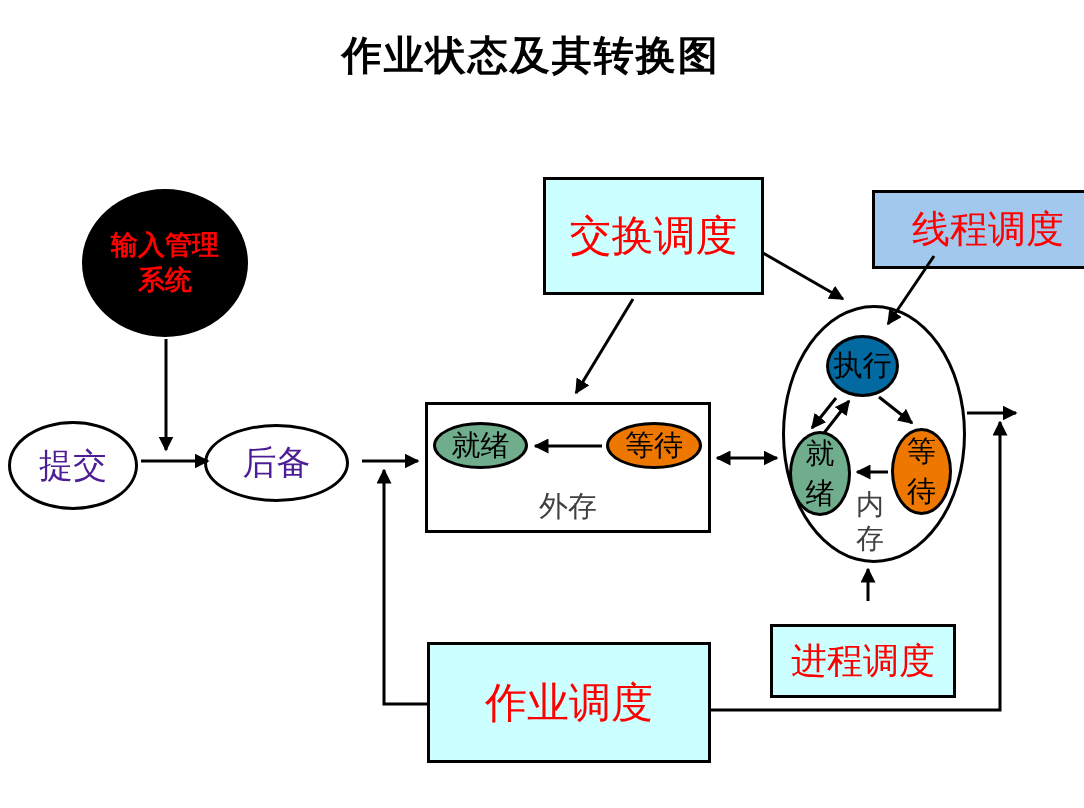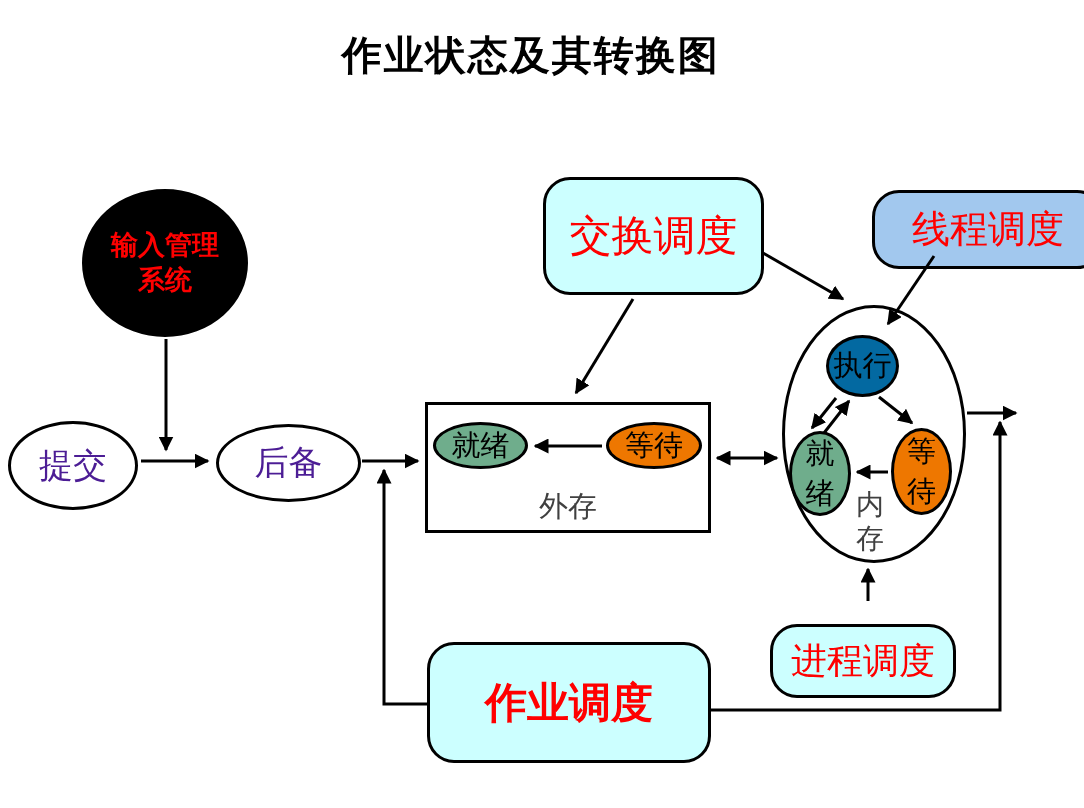--- a/index.html
+++ b/index.html
@@ -1,20 +1,20 @@
 <!DOCTYPE html>
 <html><head>
 <meta charset="utf-8">
 <style>
   html,body{margin:0;padding:0;background:#fff;}
   #stage{position:relative;width:1084px;height:808px;background:#ffffff;overflow:hidden;
          font-family:"Liberation Sans",sans-serif;}
   #stage *{box-sizing:border-box;}
   .abs{position:absolute;}
-  .center{display:flex;align-items:center;justify-content:center;text-align:center;border-radius:27px;}
+  .center{display:flex;align-items:center;justify-content:center;text-align:center;}
   .ellipse{border:3px solid #000;border-radius:50%;background:#fff;}
   .box{border:3px solid #000;background:#fff;}
   .serif{font-family:"Liberation Serif",serif;}
   .red-text{color:#FF0000;}
   .blue-text{color:#404040;}
   .node-label{font-size:29px;color:#000;}
   .big-node-label{font-size:34px;color:#4c1d95;}
   .sched-label{font-weight:400;}
   .vtext{width:1.15em;word-break:break-all;line-height:1.2;text-align:center;}
   #connectors{position:absolute;left:0;top:0;width:1084px;height:808px;pointer-events:none;}
@@ -27,41 +27,41 @@
 
 <div id="stage">
 
   <div class="abs title" style="left:50%;top:28px;transform:translateX(-53%);">作业状态及其转换图</div>
 
   <div class="abs ellipse center input-circle-label red-text" style="left: 82px; top: 189px; width: 166px; height: 148px; background: #000000;">输入管理
 系统</div>
 
   <div class="abs ellipse center serif big-node-label" style="left:8px;top:421px;width:130px;height:89px;">提交</div>
 
-  <div class="abs ellipse center serif big-node-label" style="left:216px;top:424px;width:145px;height:78px;font-family:Liberation Serif, serif;">后备</div>
+  <div class="abs ellipse center serif big-node-label" style="left:204px;top:424px;width:145px;height:78px;font-family:Liberation Serif, serif;">后备</div>
 
   <div class="abs box" style="left:425px;top:402px;width:286px;height:131px;"></div>
   <div class="abs ellipse center serif node-label" style="left: 433px; top: 422px; width: 95px; height: 47px; background: rgb(111, 173, 140);">就绪</div>
   <div class="abs ellipse center serif node-label" style="left: 606px; top: 422px; width: 96px; height: 47px; background: rgb(238, 119, 0);">等待</div>
   <div class="abs serif blue-text" style="left:518px;top:487px;width:100px;font-size:29px;text-align:center;">外存</div>
 
   <div class="abs ellipse" style="left:782px;top:305px;width:184px;height:258px;"></div>
   <div class="abs ellipse center serif node-label" style="left: 826px; top: 335px; width: 73px; height: 62px; background: #0369a1;">执行</div>
   <div class="abs ellipse center serif node-label" style="left: 789px; top: 431px; width: 62px; height: 85px; background: rgb(111, 173, 140);">就绪</div>
   <div class="abs ellipse center serif node-label" style="left: 891px; top: 428px; width: 61px; height: 87px; background: rgb(238, 119, 0);">等待</div>
   <div class="abs serif blue-text vtext" style="left:854px;top:488px;font-size:28px;">内存</div>
 
 
   <div class="abs box center serif red-text sched-label" style="left: 543px; top: 177px; width: 221px; height: 118px; font-size: 42px; background: rgb(204, 255, 255);">交换调度</div>
 
   <div class="abs box center serif red-text sched-label" style="left: 872px; top: 190px; width: 232px; height: 79px; font-size: 38px; background: rgb(162, 200, 238);">线程调度</div>
 
   <div class="abs box center serif red-text sched-label" style="left: 770px; top: 604px; width: 186px; height: 74px; font-size: 36px; background: rgb(204, 255, 255); margin-top: 20px;">进程调度</div>
 
-  <div class="abs box center serif red-text sched-label" style="left: 427px; top: 642px; width: 284px; height: 121px; font-size: 42px; background: rgb(204, 255, 255); font-weight: bold;">作业调度</div>
+  <div class="abs box center serif red-text sched-label" style="left: 427px; top: 642px; width: 284px; height: 121px; font-size: 42px; background: rgb(204, 255, 255);">作业调度</div>
 
   <svg id="connectors" viewBox="0 0 1084 808" xmlns="http://www.w3.org/2000/svg">
     <defs>
       <marker id="arr" viewBox="0 0 10 10" refX="9" refY="5" markerWidth="5" markerHeight="5" orient="auto-start-reverse">
         <path d="M0,0 L10,5 L0,10 z" fill="#000"></path>
       </marker>
     </defs>
 
     <line x1="166" y1="339" x2="166" y2="450" marker-end="url(#arr)"></line>
 

